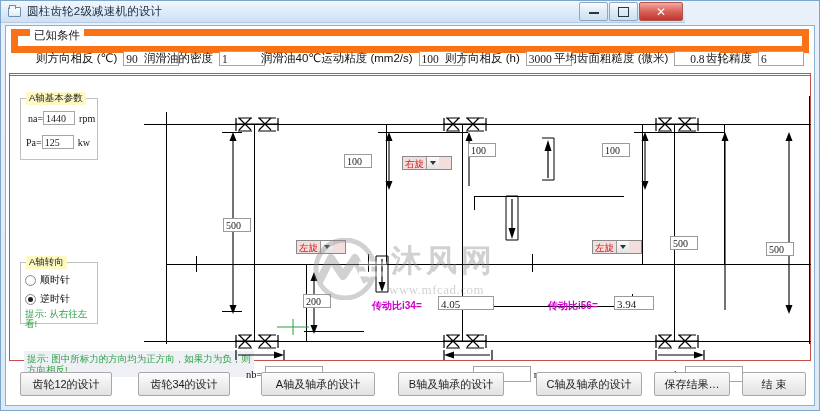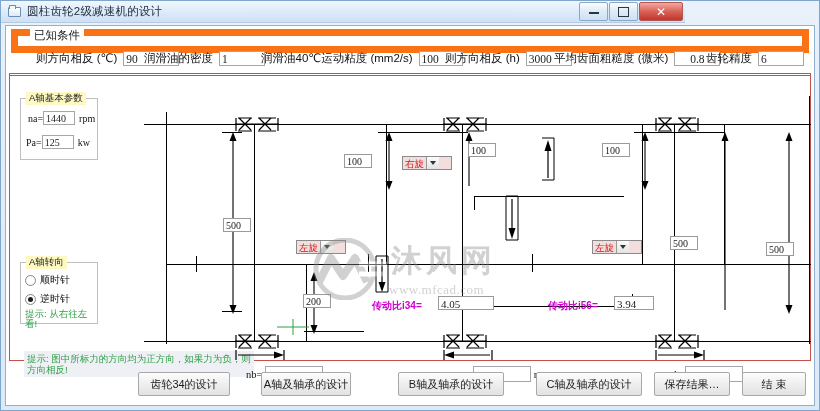--- a/index.html
+++ b/index.html
@@ -444,22 +444,23 @@
       <svg style="position:absolute;left:0;top:0;width:88px;height:62px;" viewBox="0 0 88 62">
         <circle cx="44" cy="31" r="29" fill="none" stroke="#8e8e8e" stroke-width="5"></circle>
         <path d="M18 44 L30 20 L42 38 L54 20 L66 44" fill="none" stroke="#8e8e8e" stroke-width="8" stroke-linejoin="round"></path>
         <path d="M58 26 H86 M58 36 H82" stroke="#fff" stroke-width="5"></path>
       </svg>
       <div id="wm-text">沐风网</div>
       <div id="wm-url">www.mfcad.com</div>
     </div>
 
     <div id="btnbar">
+      <div class="btn" style="left:14px;top:8px;width:92px;">齿轮12的设计</div>
       <div class="btn" style="left:132px;top:8px;width:92px;">齿轮34的设计</div>
-      <div class="btn" style="left:255px;top:8px;width:90px;">A轴及轴承的设计</div>
+      <div class="btn" style="left:255px;top:8px;width:114px;">A轴及轴承的设计</div>
       <div class="btn" style="left:392px;top:8px;width:106px;">B轴及轴承的设计</div>
       <div class="btn" style="left:530px;top:8px;width:106px;">C轴及轴承的设计</div>
       <div class="btn" style="left:648px;top:8px;width:76px;">保存结果…</div>
       <div class="btn" style="left:736px;top:8px;width:64px;">结  束</div>
     </div>
 
   </div>
 </div>
 
 </body></html>

